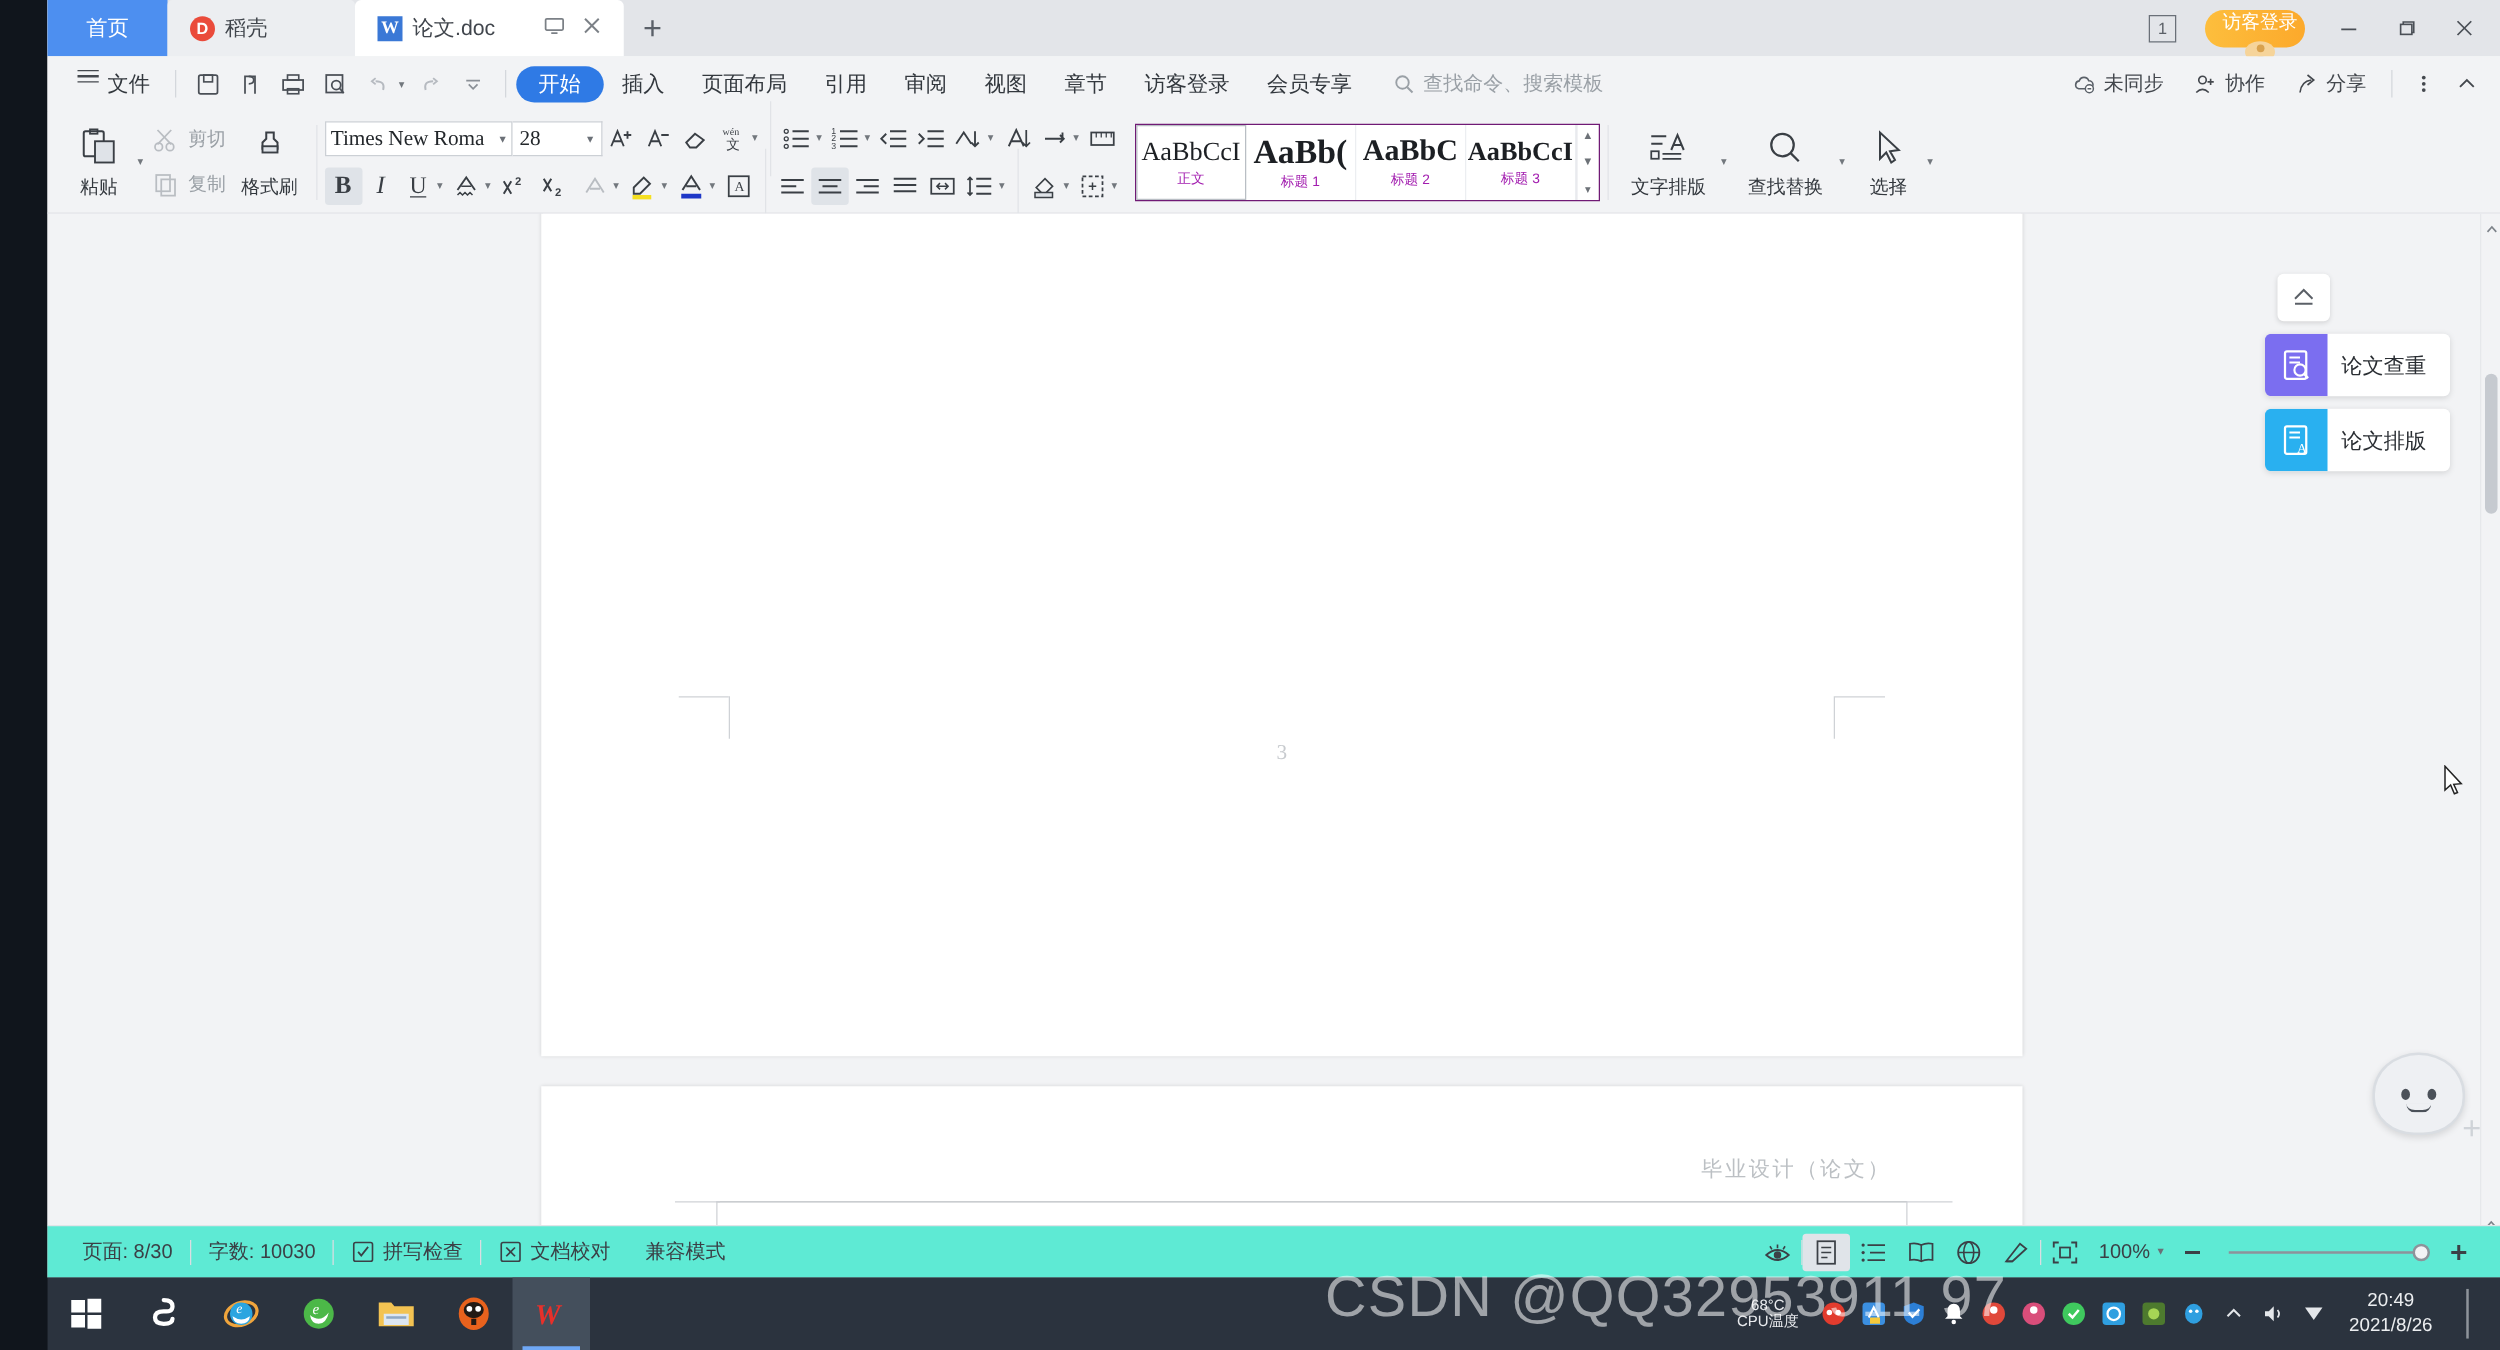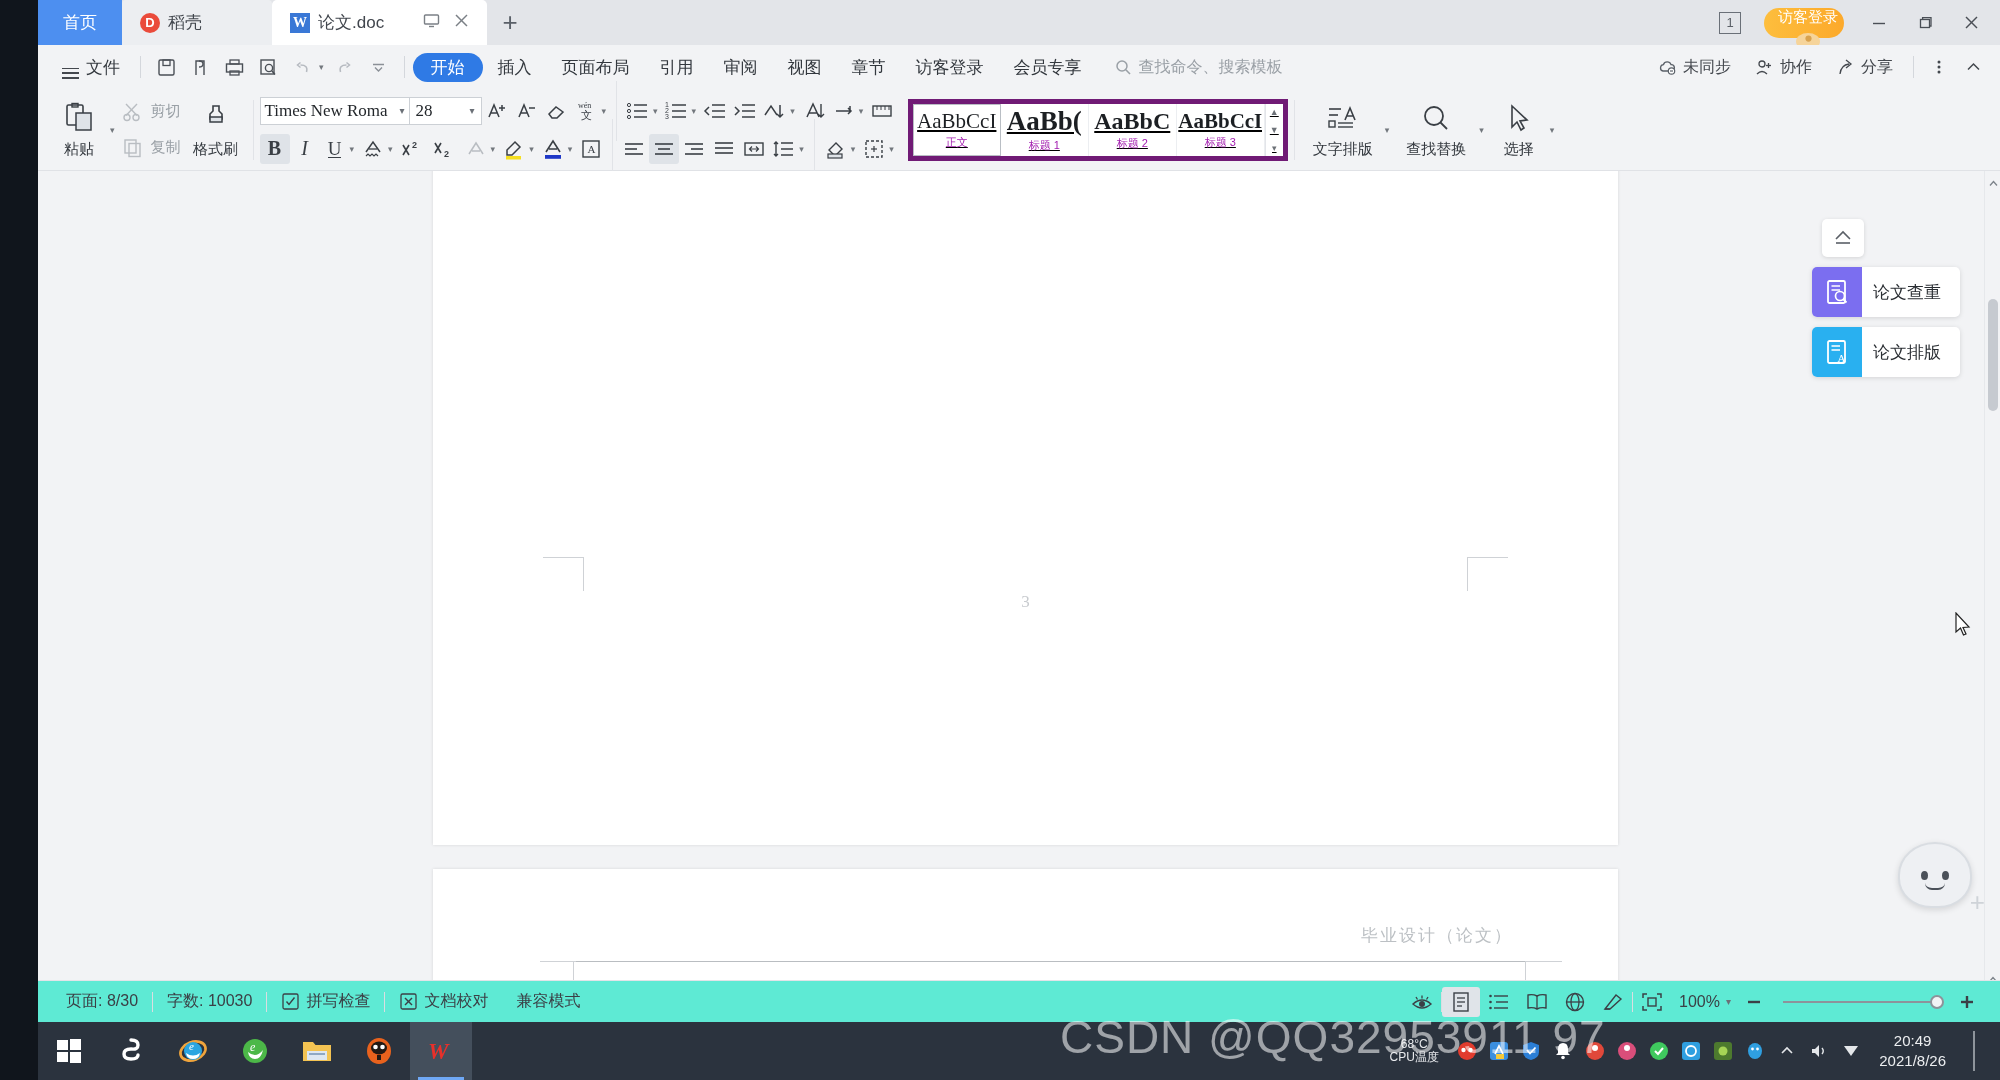--- a/index.html
+++ b/index.html
@@ -29,21 +29,21 @@
     flex: 0 0 45px;
   }
   .tab {
     height: 45px; display: flex; align-items: center;
     gap: 8px; padding: 0 18px;
     font-size: 17px; color: #41464d;
     position: relative;
   }
   .tab-home {
     background: #4d8ff0; color: #fff;
-    width: 84px; justify-content: center;
+    width: 96px; justify-content: center;
     font-size: 17px;
   }
   .tab-daoke {
     background: #eceef1;
     width: 150px;
     border-top-left-radius: 4px; border-top-right-radius: 4px;
   }
   .tab-doc {
     background: #fff;
     width: 215px;
@@ -96,21 +96,21 @@
   }
   .winbtn { width: 46px; height: 45px; display:flex; align-items:center; justify-content:center;
     color: #4a4f56; font-size: 17px; }
   
   #menubar {
     height: 44px; background: #f2f3f5;
     display: flex; align-items: center; padding-left: 12px;
     gap: 0; flex: 0 0 44px;
     position: relative;
   }
-  .mb-file { display:flex; align-items:flex-end; gap:7px; font-size:17px; color:#33383e; padding:0 12px; }
+  .mb-file { display:flex; align-items:flex-start; gap:7px; font-size:17px; color:#33383e; padding:0 12px; }
   .hamburger { display:flex; flex-direction:column; gap:3px; }
   .hamburger i { display:block; width:17px; height:1.6px; background:#44484e; }
   .mb-sep { width:1px; height:22px; background:#d4d7dc; margin:0 8px; }
   .qicon { width:34px; height:30px; display:flex; align-items:center; justify-content:center; color:#4a4f56; }
   .mb-tab {
     font-size: 17px; color: #33383e; padding: 0 15px; height: 30px;
     display: flex; align-items: center;
   }
   .mb-tab.active {
     background: #2f7ae5; color: #fff; border-radius: 15px; font-weight: normal;
@@ -154,22 +154,22 @@
   .caret { font-size: 10px; color:#6b7077; margin-left:auto; padding-left:4px;}
   .tool {
     min-width: 30px; height: 30px; display:flex; align-items:center; justify-content:center;
     font-size: 18px; color: #3a3f45; padding: 0 3px;
   }
   .tool.sel { background: #dfe3e8; border-radius: 3px; }
   .tool.dim { color: #b9bdc2; }
   .tooldrop { font-size: 9px; color:#72777d; padding-right:4px; }
   
   #style-gallery {
-    display: flex; align-items: stretch; border: 5px solid #701a75; background:#fff;
-    height: 62px; margin-left: 10px; text-decoration: underline;
+    display: flex; align-items: stretch; border: 1px solid #701a75; background:#fff;
+    height: 62px; margin-left: 10px;
   }
   .style-item {
     width: 88px; display:flex; flex-direction:column; align-items:center; justify-content:center;
     gap: 1px; border-right: 1px solid #eceef1;
   }
   .style-item.sel { border: 1px solid #b9bec4; }
   .style-preview { font-family: "Liberation Serif", serif; color:#1c1f23; white-space: nowrap;
     overflow: hidden; width: 84px; text-align:center; }
   .style-name { font-size: 11px; color: #a21caf; }
   .gallery-scroll { width: 18px; display:flex; flex-direction:column; justify-content:space-between;

